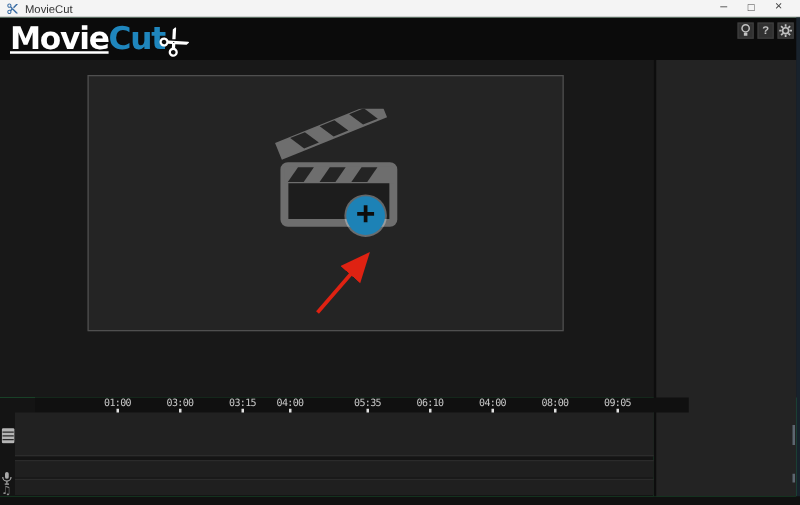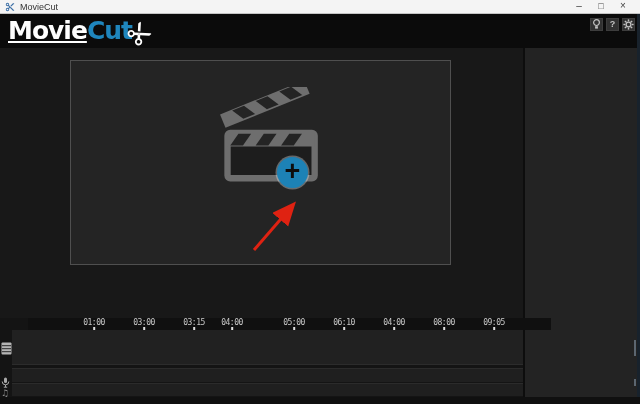--- a/index.html
+++ b/index.html
@@ -164,21 +164,21 @@
         </div>
         <div class="tl-label" style="left: 166px;">
           <span>03:15</span>
           <i class="tl-tick"></i>
         </div>
         <div class="tl-label" style="left: 204px;">
           <span>04:00</span>
           <i class="tl-tick"></i>
         </div>
         <div class="tl-label" style="left: 266px;">
-          <span>05:00</span>
+          <span>05:35</span>
           <i class="tl-tick"></i>
         </div>
         <div class="tl-label" style="left: 316px;">
           <span>06:10</span>
           <i class="tl-tick"></i>
         </div>
         <div class="tl-label" style="left: 366px;">
           <span>04:00</span>
           <i class="tl-tick"></i>
         </div>

